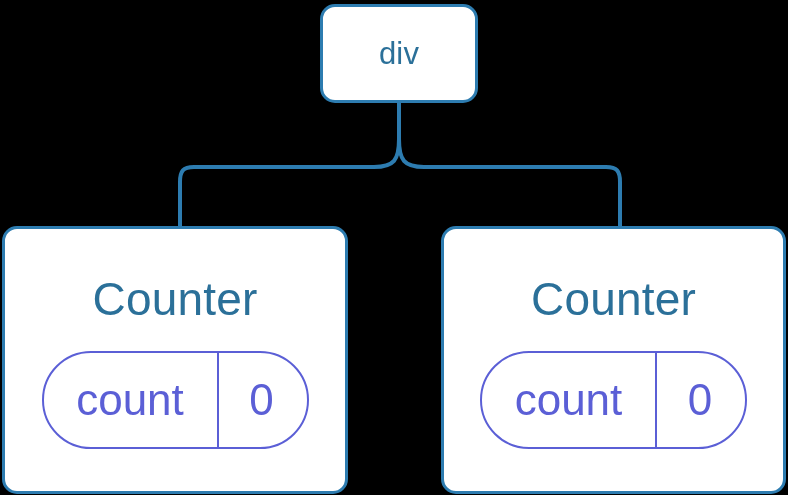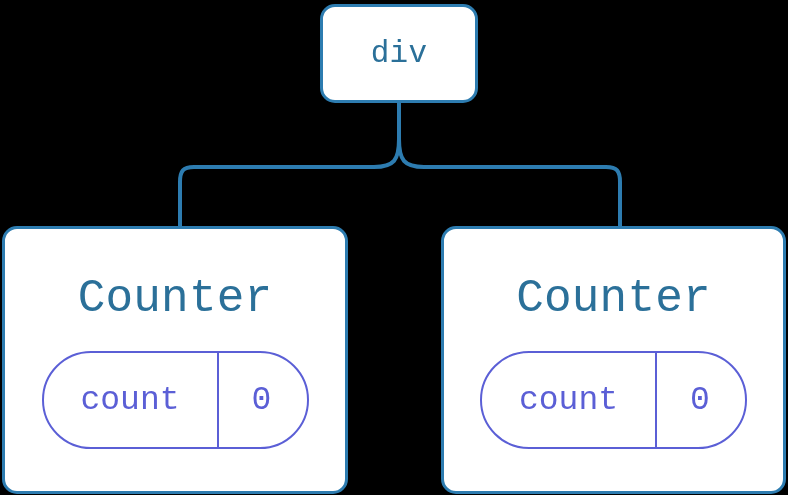--- a/index.html
+++ b/index.html
@@ -6,21 +6,21 @@
     margin: 0;
     padding: 0;
     background: #000000;
   }
   #canvas {
     position: relative;
     width: 788px;
     height: 495px;
     background: #000000;
     overflow: hidden;
-    font-family: Liberation Mono, monospace;
+    font-family: Liberation Sans, sans-serif;
   }
   #connector-layer {
     position: absolute;
     left: 0;
     top: 0;
     width: 788px;
     height: 495px;
     pointer-events: none;
   }
   .node-box {
@@ -71,21 +71,21 @@
     border-radius: 49px;
     box-sizing: border-box;
     display: flex;
     align-items: stretch;
   }
   .pill-key, .pill-value {
     display: flex;
     align-items: center;
     justify-content: center;
     color: #5b5fd6;
-    font-size: 33px;
+    font-size: 44px;
     line-height: 1;
   }
   .pill-key   { width: 173px; }
   .pill-value { width: 90px; }
   .pill-divider {
     position: absolute;
     left: 173px;
     top: 0;
     width: 2px;
     height: 100%;

